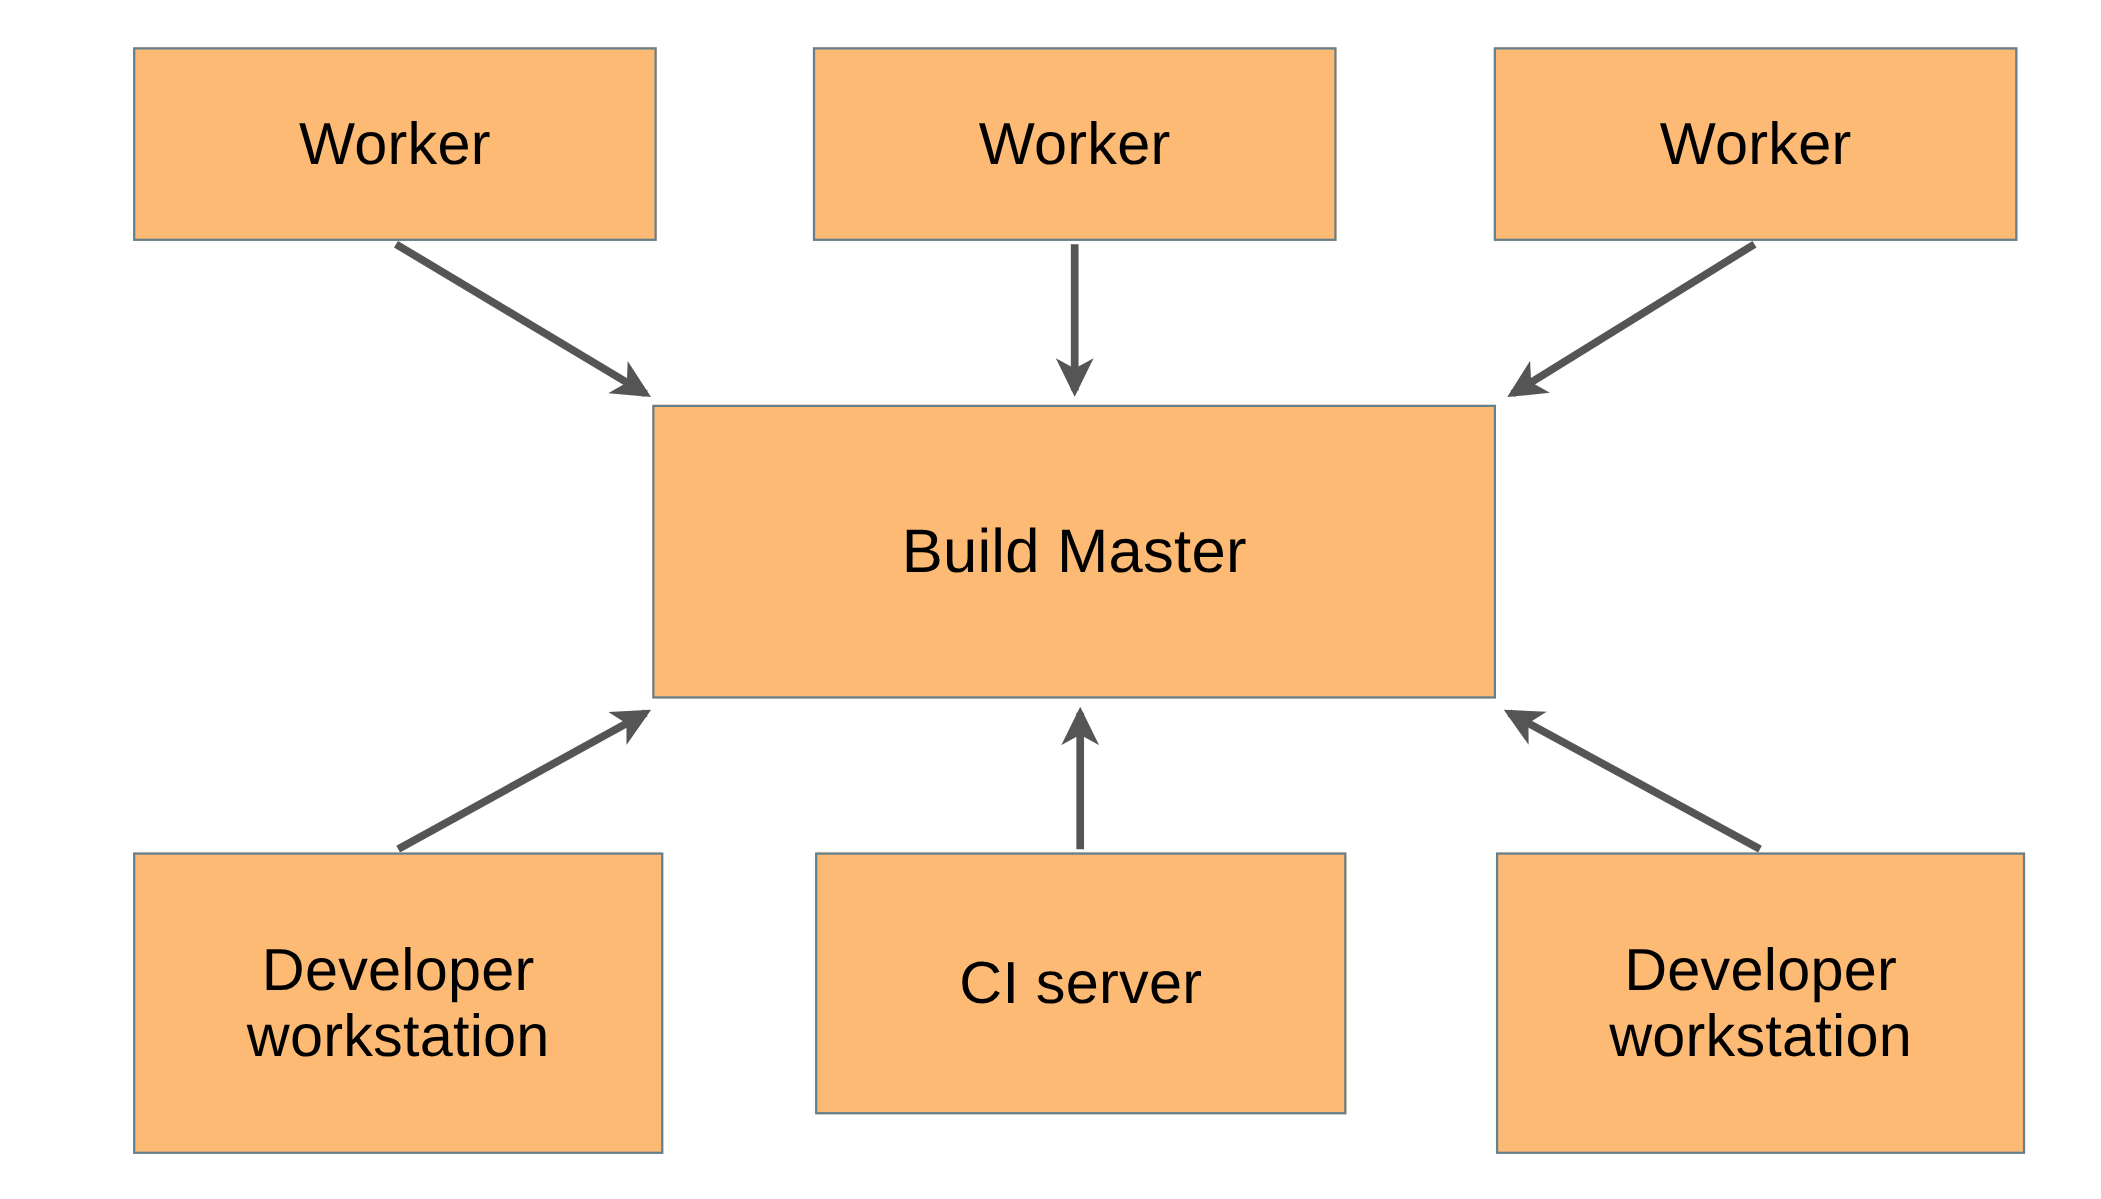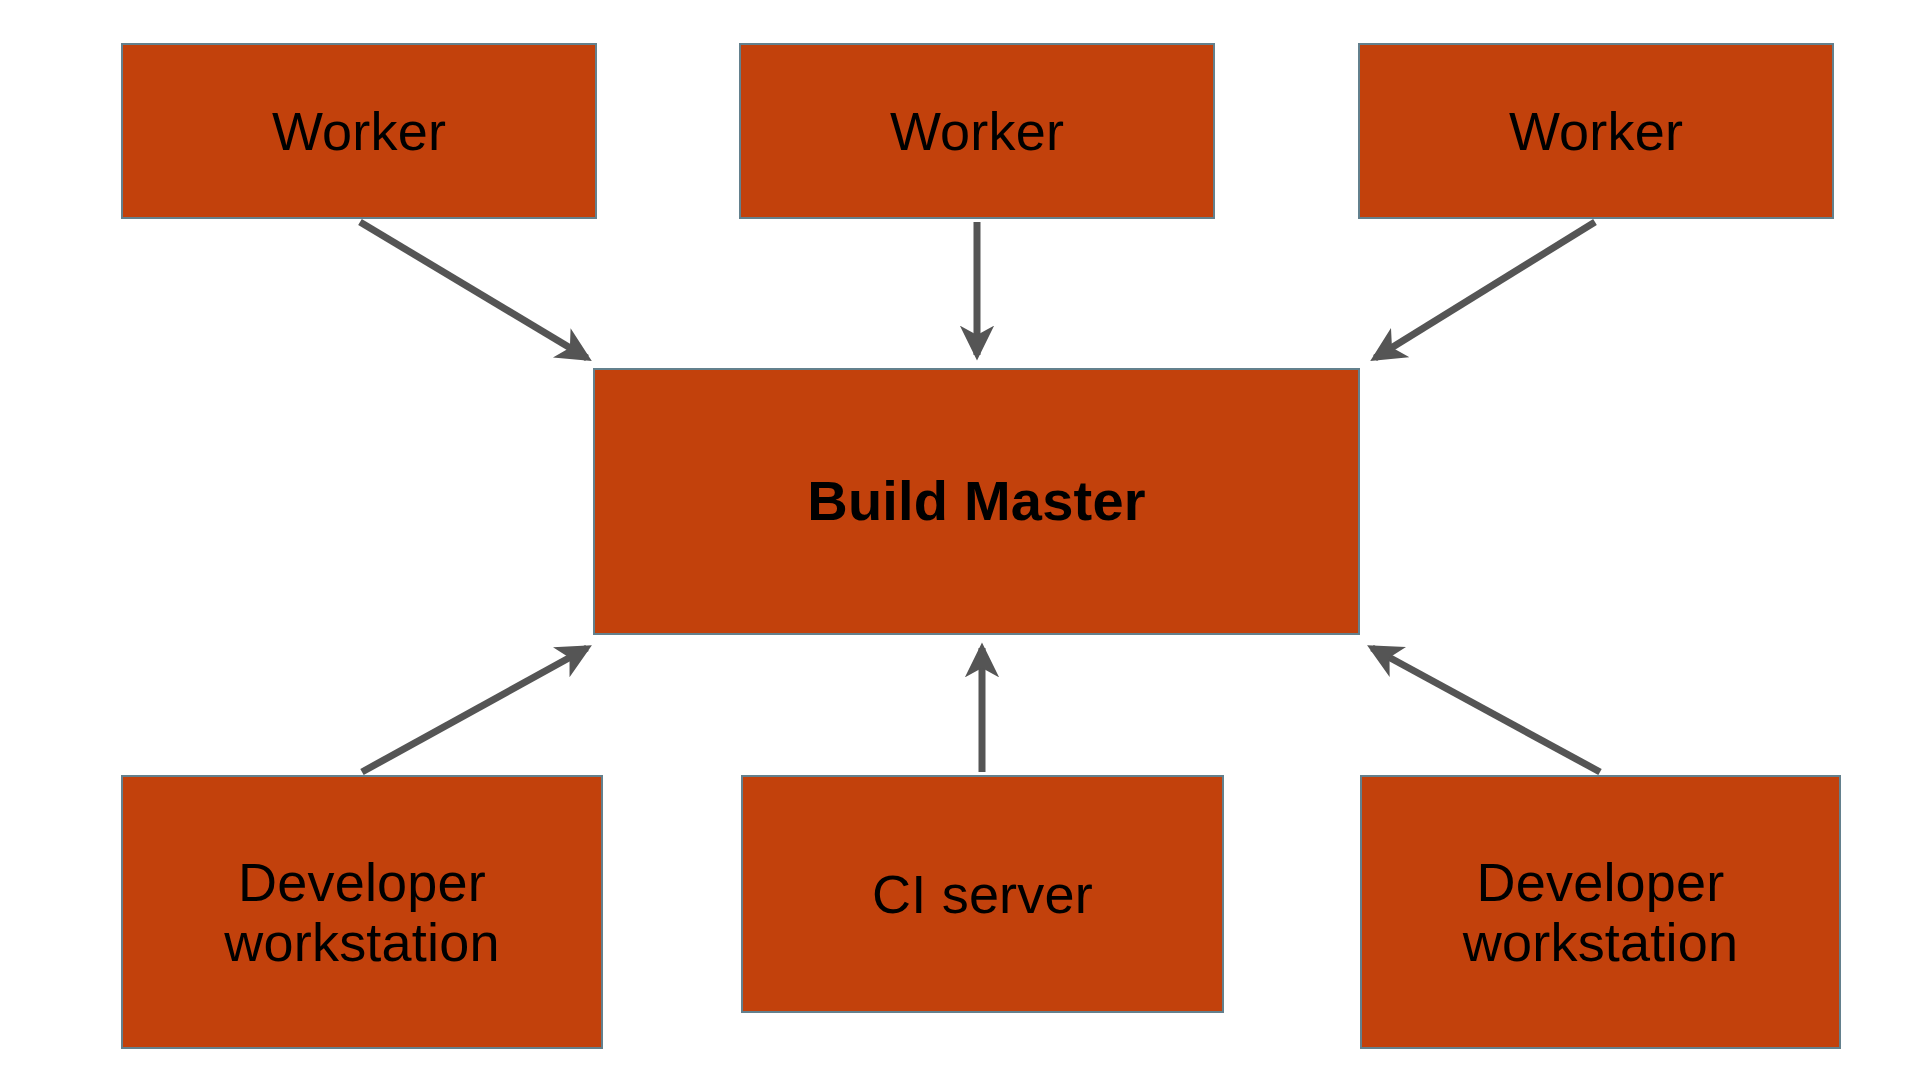--- a/index.html
+++ b/index.html
@@ -22,42 +22,42 @@
     position: absolute;
     left: 0;
     top: 0;
     width: 1910px;
     height: 1090px;
     pointer-events: none;
   }
   .node {
     position: absolute;
     box-sizing: border-box;
-    background: #c2410c;
+    background: #fdba74;
     border: 2px solid #63808d;
     display: flex;
     align-items: center;
     justify-content: center;
     text-align: center;
     color: #000000;
     line-height: 1.12;
     letter-spacing: 0.2px;
     -webkit-font-smoothing: antialiased;
   }
   .node-label {
     display: block;
     white-space: pre-line;
     padding: 0 8px;
   }
   
   #node-worker-1 { left: 121px; top: 43px;  width: 476px; height: 176px; font-size: 54px; }
   #node-worker-2 { left: 739px; top: 43px;  width: 476px; height: 176px; font-size: 54px; }
   #node-worker-3 { left: 1358px; top: 43px; width: 476px; height: 176px; font-size: 54px; }
   
-  #node-build-master { left: 593px; top: 368px; width: 767px; height: 267px; font-size: 56px; font-weight: bold; }
+  #node-build-master { left: 593px; top: 368px; width: 767px; height: 267px; font-size: 56px; }
   
   #node-dev-workstation-1 { left: 121px; top: 775px; width: 482px; height: 274px; font-size: 54px; }
   #node-ci-server        { left: 741px; top: 775px; width: 483px; height: 238px; font-size: 54px; }
   #node-dev-workstation-2 { left: 1360px; top: 775px; width: 481px; height: 274px; font-size: 54px; }
 </style>
 </head>
 <body>
 
 <div id="diagram-canvas">
 

